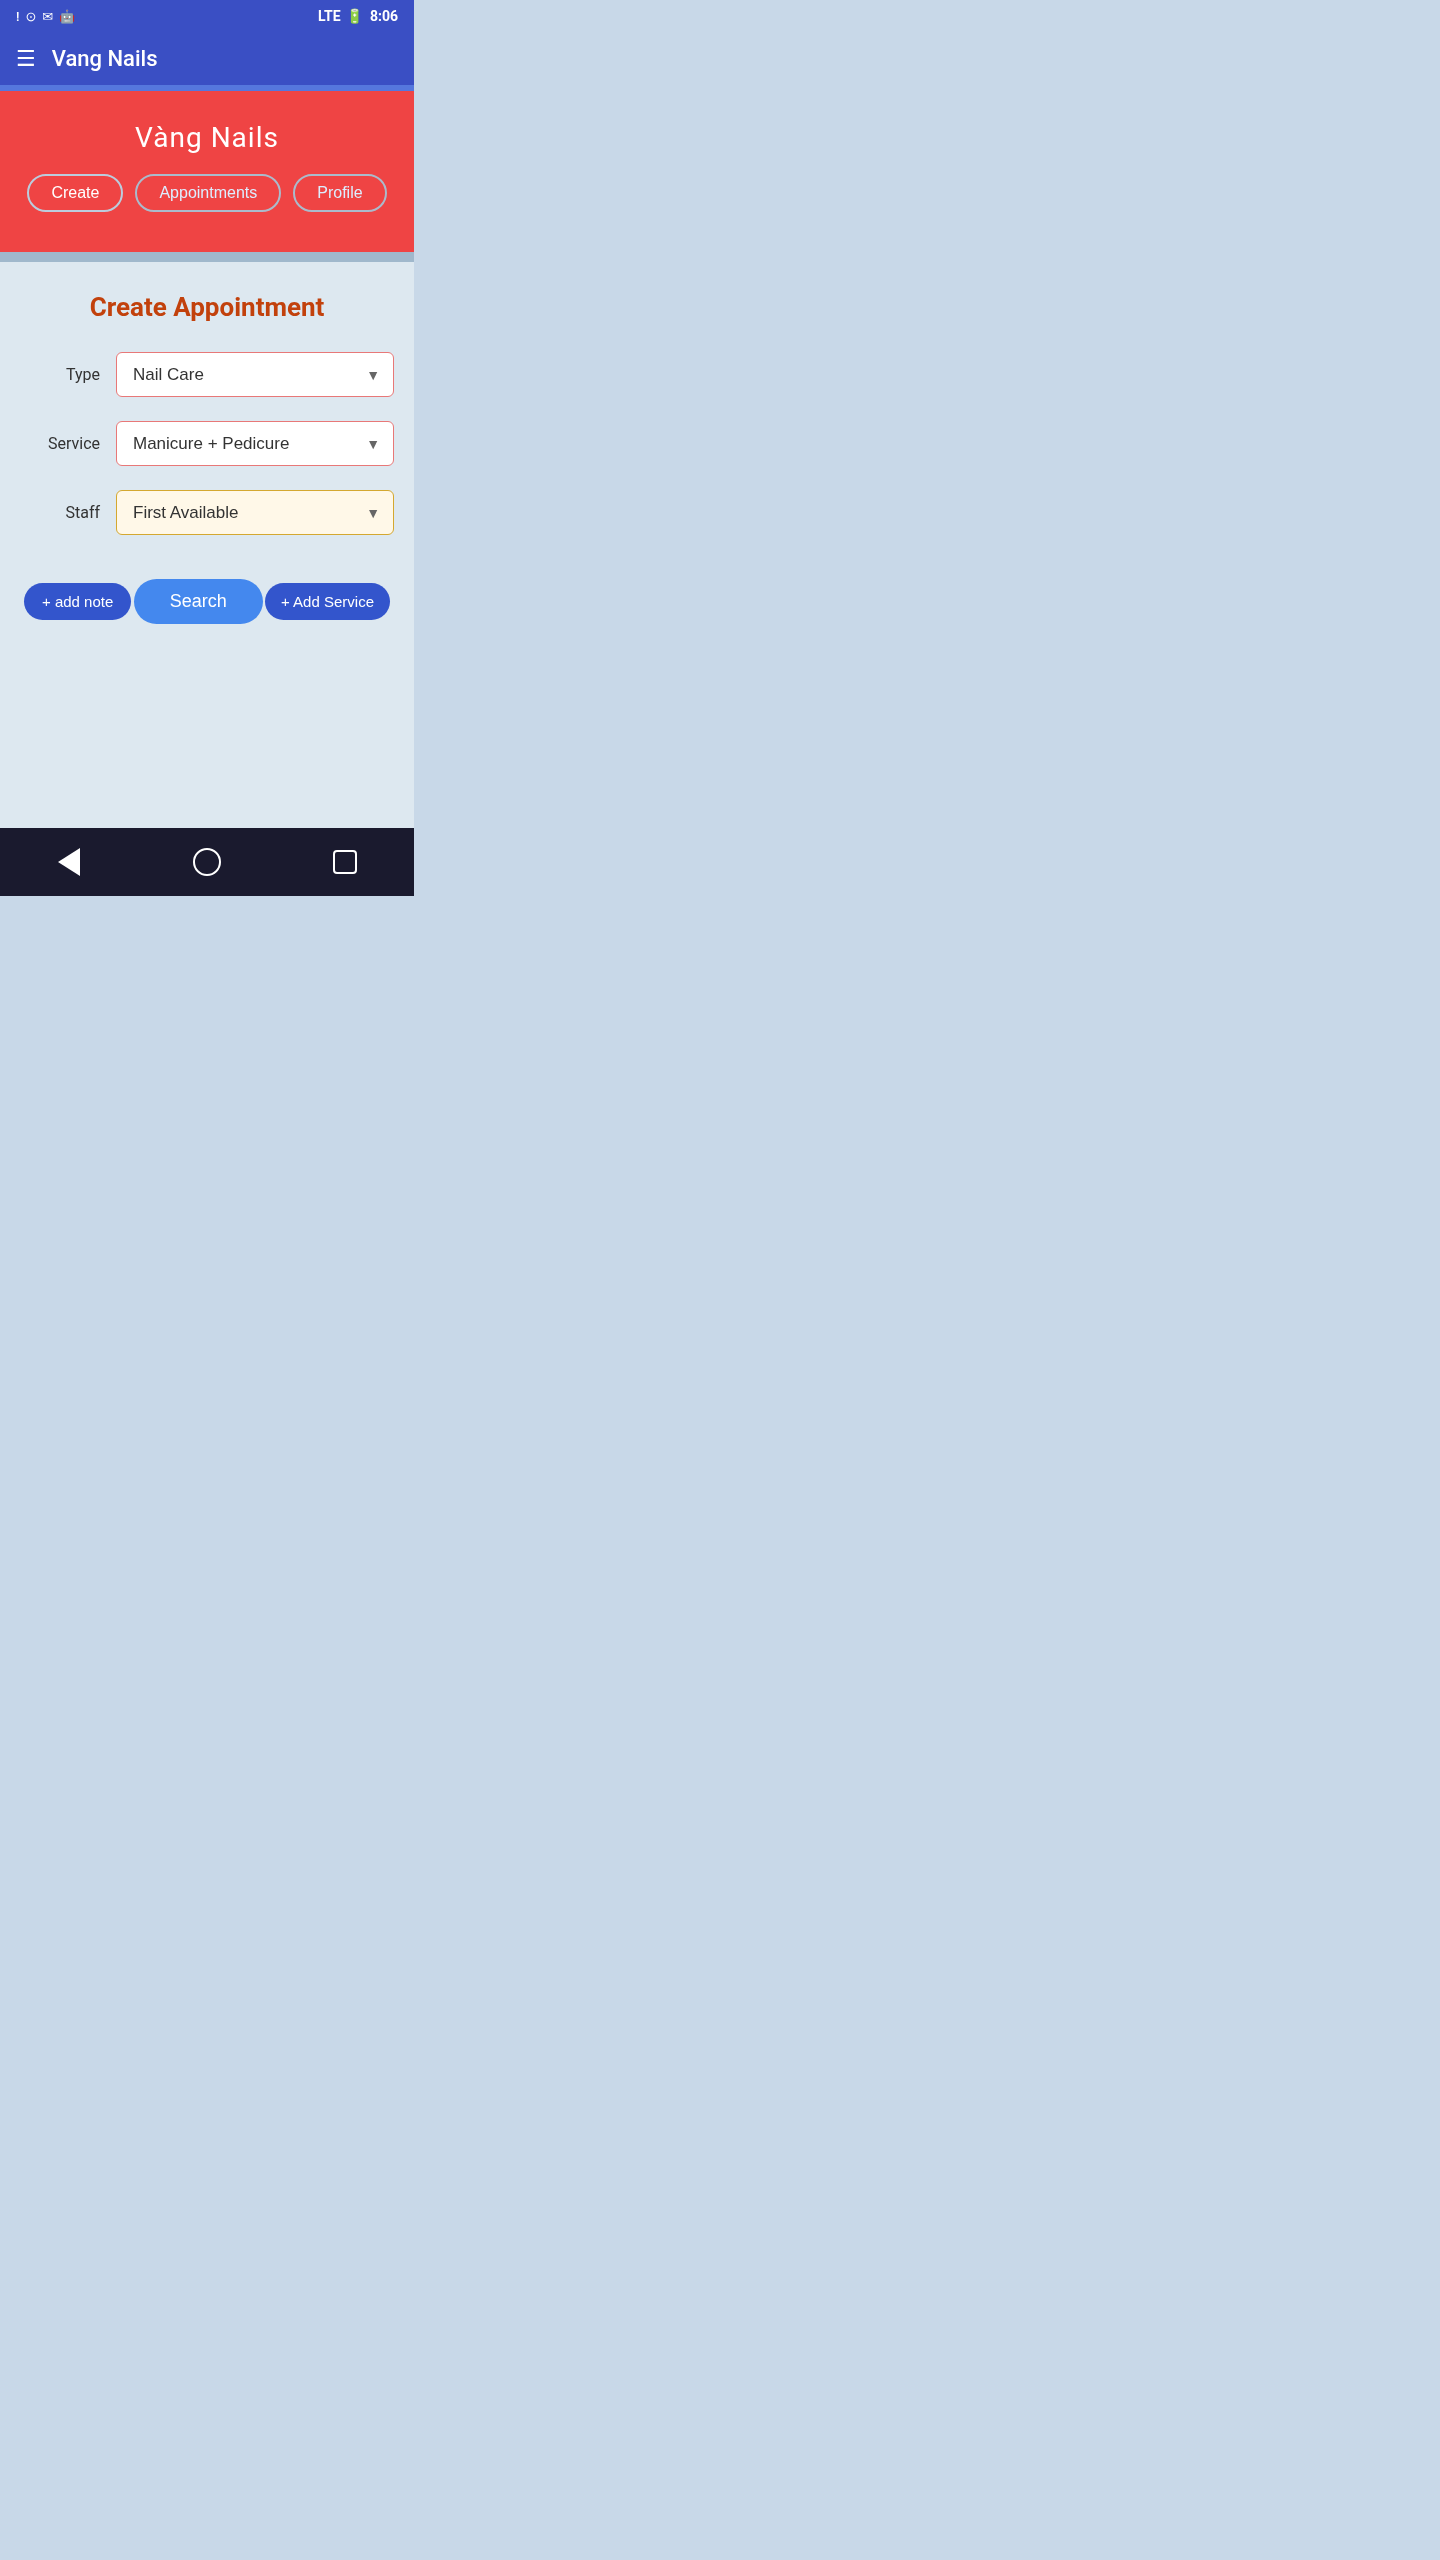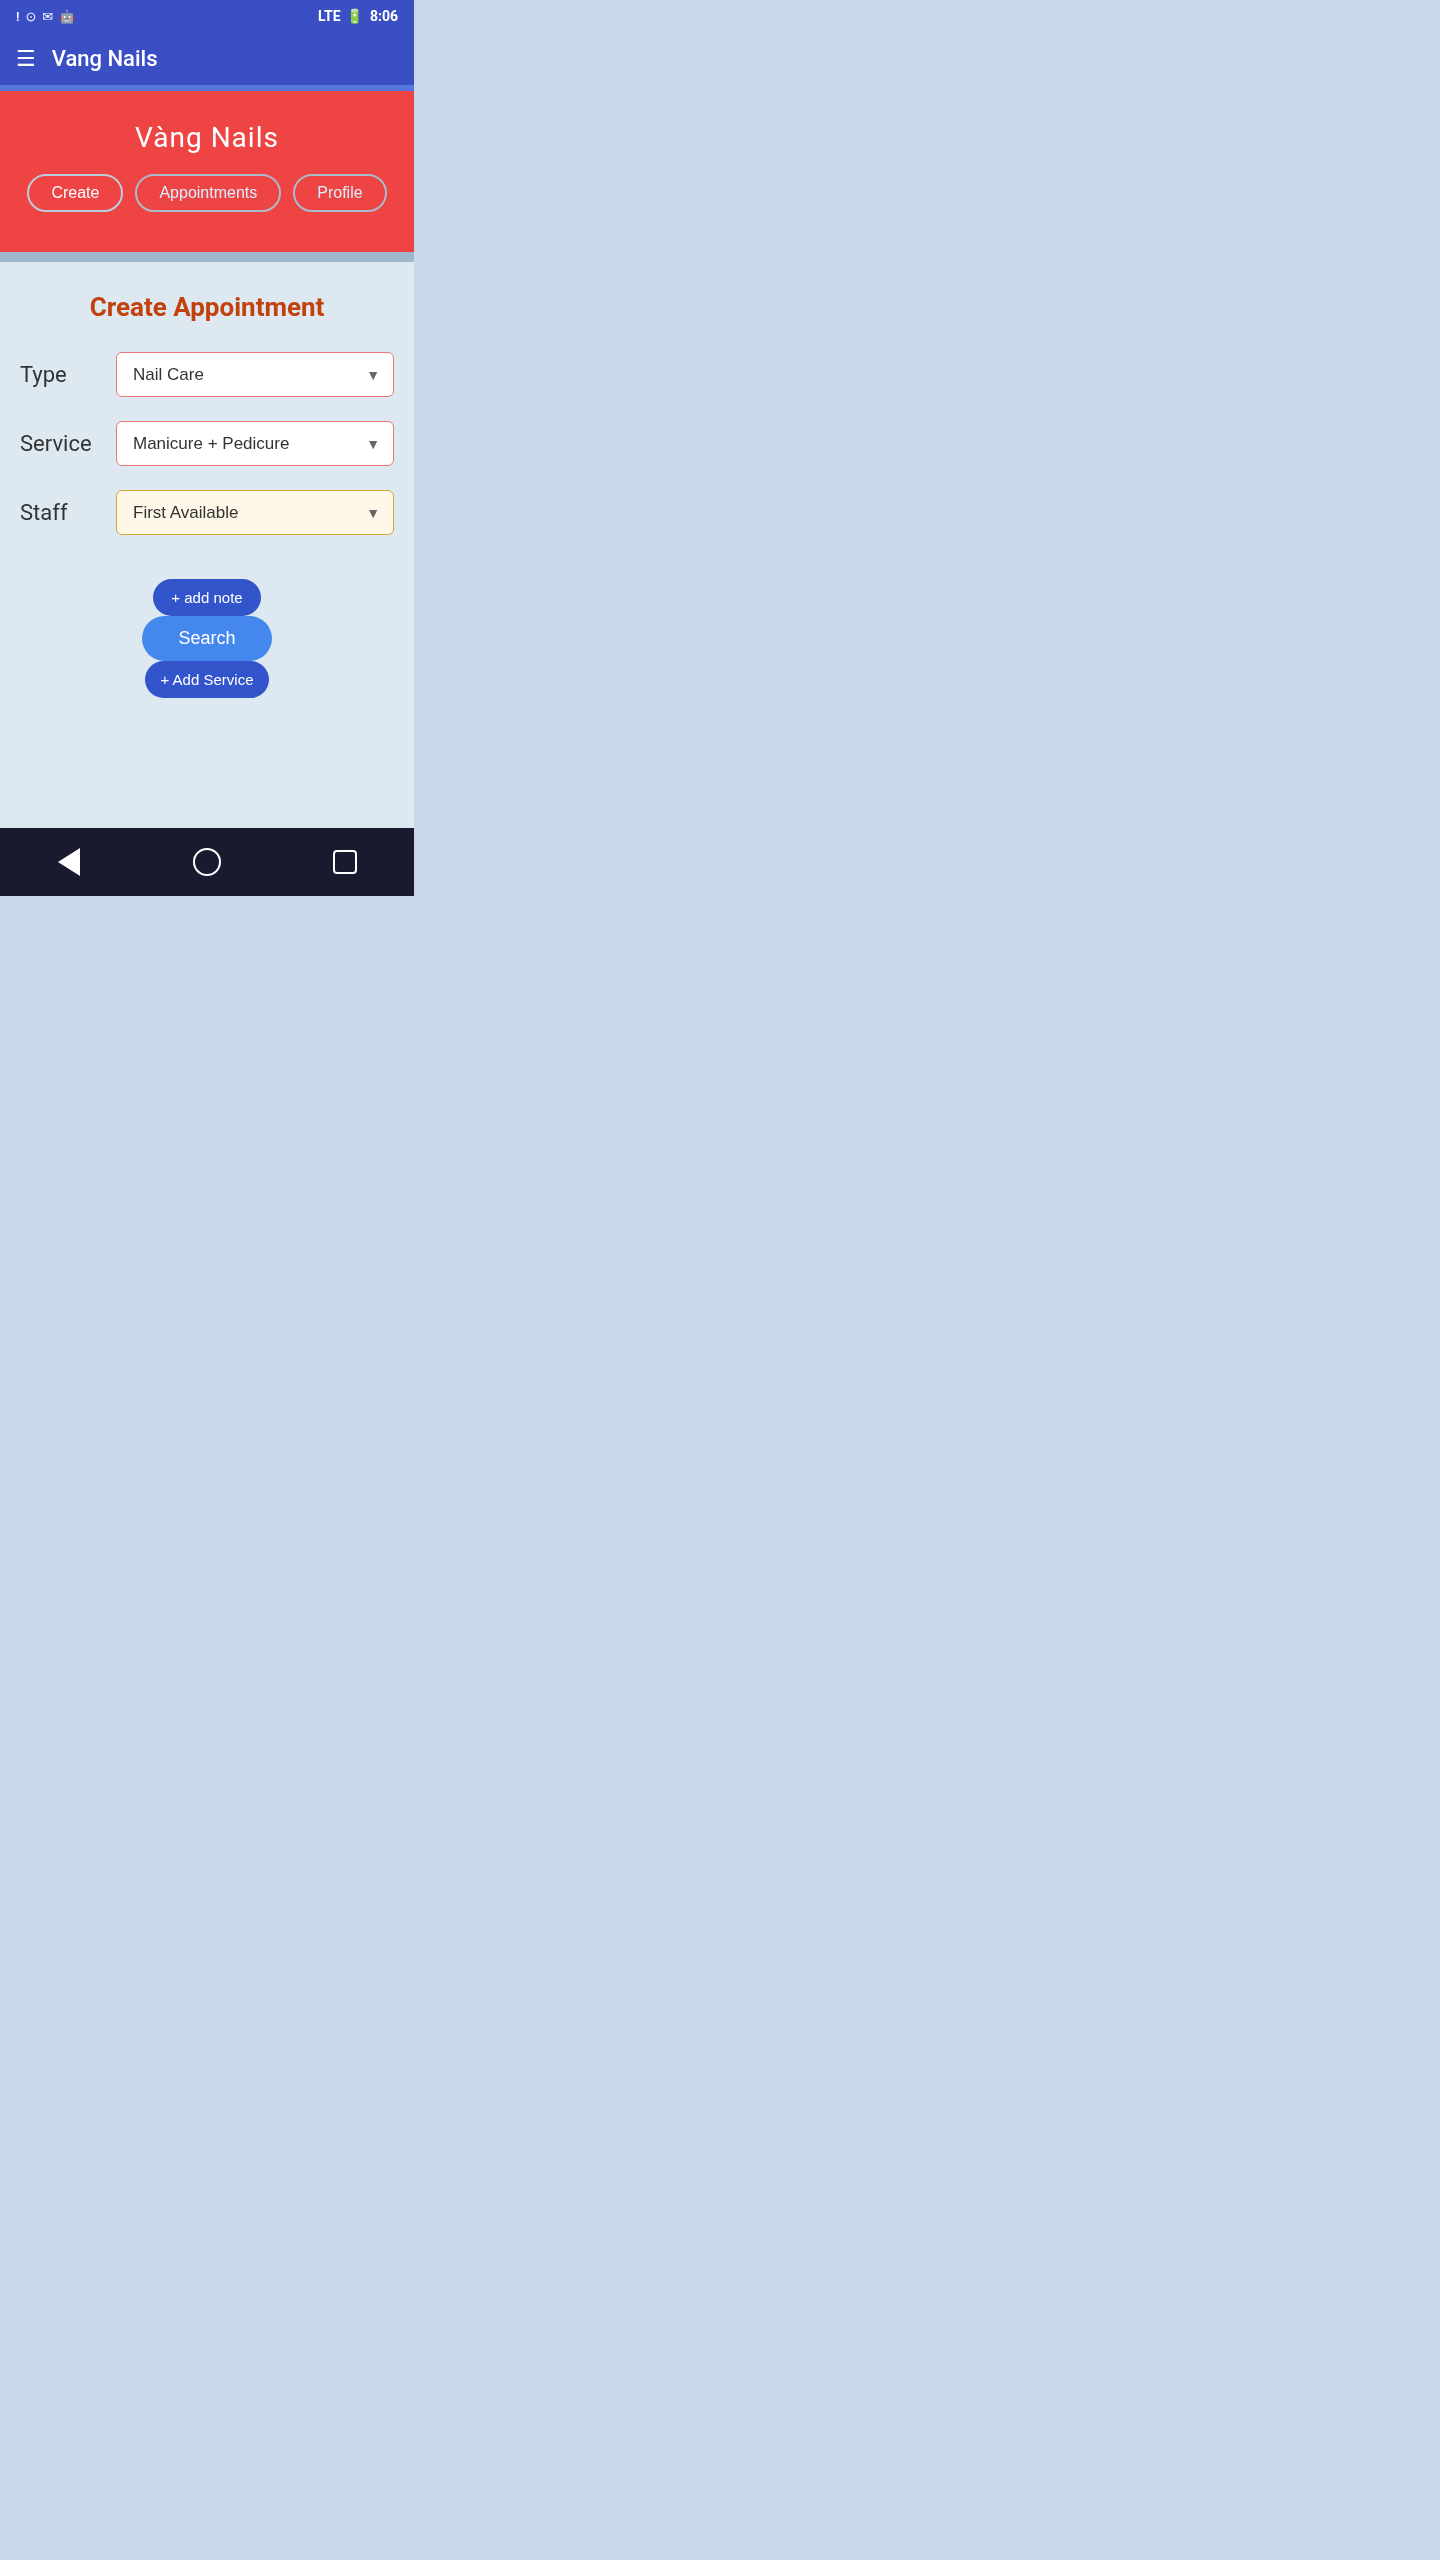--- a/index.html
+++ b/index.html
@@ -134,24 +134,24 @@
     }
 
     .form-group {
       display: flex;
       align-items: center;
       margin-bottom: 24px;
       gap: 16px;
     }
 
     .form-label {
-      font-size: 22px;
+      font-size: 16px;
       color: #333;
       width: 80px;
-      text-align: left;
+      text-align: right;
       flex-shrink: 0;
     }
 
     .select-wrapper {
       flex: 1;
       position: relative;
     }
 
     .select-wrapper select {
       width: 100%;
@@ -208,21 +208,20 @@
       text-align: center;
     }
 
     
     .action-row {
       display: flex;
       justify-content: space-between;
       align-items: center;
       margin-top: 20px;
       padding: 0 4px;
-      flex-direction: column;
     }
 
     .add-note-btn {
       padding: 10px 18px;
       background: #3355cc;
       color: white;
       border: none;
       border-radius: 20px;
       font-size: 15px;
       cursor: pointer;

